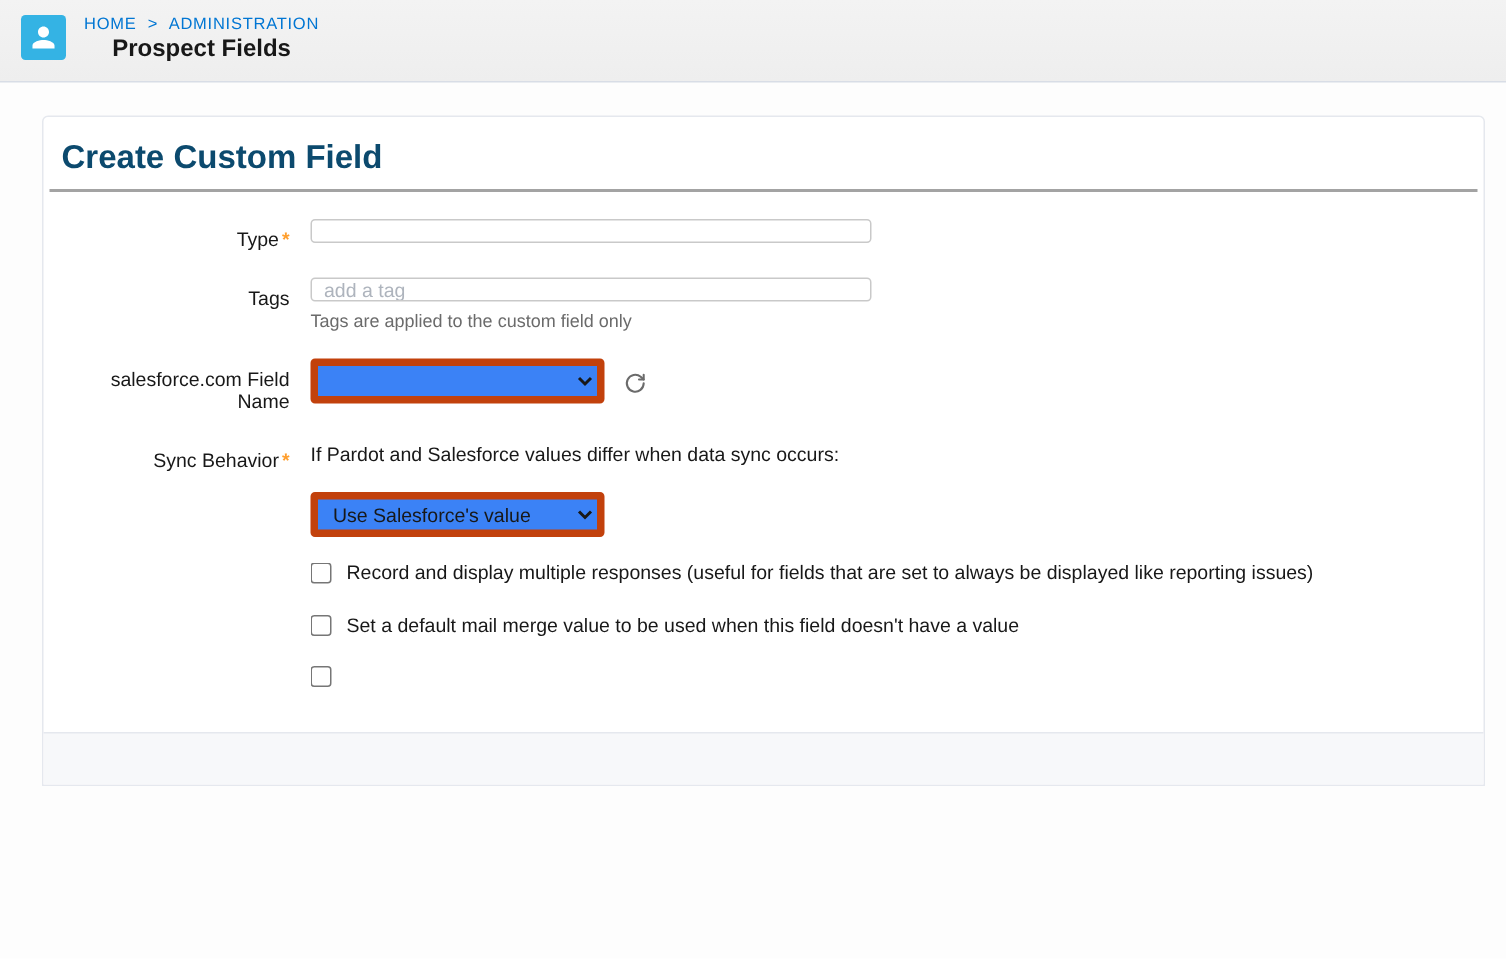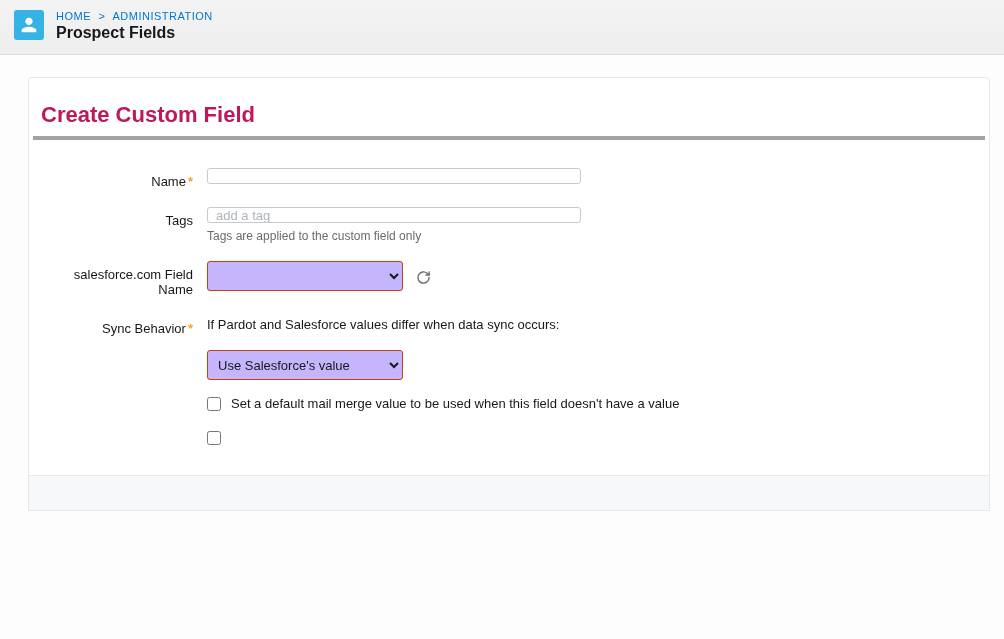--- a/index.html
+++ b/index.html
@@ -35,34 +35,35 @@
     letter-spacing: .5px;
     color: #0176d3;
   }
   .breadcrumb a { color: #0176d3; text-decoration: none; }
   .breadcrumb .sep { color: #0176d3; margin: 0 4px; }
   .page-title {
     font-size: 16px;
     font-weight: 700;
     color: #181818;
     margin-top: 2px;
+    text-align: center;
   }
   .card {
     margin: 22px 14px 0 28px;
     border: 1px solid #e5e8ee;
     border-radius: 4px 4px 0 0;
     background: #fff;
   }
   .card-title {
     font-size: 22px;
     font-weight: 600;
-    color: #be185d;
+    color: #0c4a6e;
     padding: 14px 8px 8px 8px;
-    border-bottom: 4px solid #a3a3a3;
-    margin: 10px 4px;
+    border-bottom: 2px solid #a3a3a3;
+    margin: 0 4px;
   }
   .form-body {
     padding: 18px 8px 10px 8px;
   }
   .form-row {
     display: flex;
     align-items: flex-start;
     margin-bottom: 18px;
   }
   .form-label-col {
@@ -87,23 +88,23 @@
     outline: none;
   }
   .txt::placeholder { color: #aeb4bd; }
   .hint {
     font-size: 12px;
     color: #6b6b6b;
     margin-top: 6px;
   }
   .sel {
     height: 30px;
-    border: 1px solid #c2410c;
+    border: 5px solid #c2410c;
     border-radius: 3px;
-    background: #c4b5fd;
+    background: #3b82f6;
     font-size: 13px;
     padding: 0 6px;
     color: #181818;
   }
   .sel-wide { width: 196px; }
   .refresh {
     display: inline-flex;
     align-items: center;
     justify-content: center;
     width: 22px;
@@ -159,21 +160,21 @@
   </div>
 </div>
 
 <div class="card">
   <h2 class="card-title">Create Custom Field</h2>
 
   <div class="form-body">
 
     <div class="form-row">
       <div class="form-label-col">
-        <span>Name</span><span class="required-star">*</span>
+        <span>Type</span><span class="required-star">*</span>
       </div>
       <div class="form-ctrl-col">
         <input type="text" class="txt" value="" style="">
       </div>
     </div>
 
 
     <div class="form-row">
       <div class="form-label-col">
         <span>Tags</span>
@@ -212,20 +213,24 @@
         </select>
       </div>
     </div>
 
 
     <div class="form-row" style="margin-bottom:0">
       <div class="form-label-col"></div>
       <div class="form-ctrl-col">
         <div class="chk-row">
           <input type="checkbox" class="chk" style="">
+          <span class="chk-label">Record and display multiple responses (useful for fields that are set to always be displayed like reporting issues)</span>
+        </div>
+        <div class="chk-row">
+          <input type="checkbox" class="chk" style="">
           <span class="chk-label">Set a default mail merge value to be used when this field doesn't have a value</span>
         </div>
         <div class="chk-row">
           <input type="checkbox" class="chk" style="">
         </div>
       </div>
     </div>
 
   </div>
 

